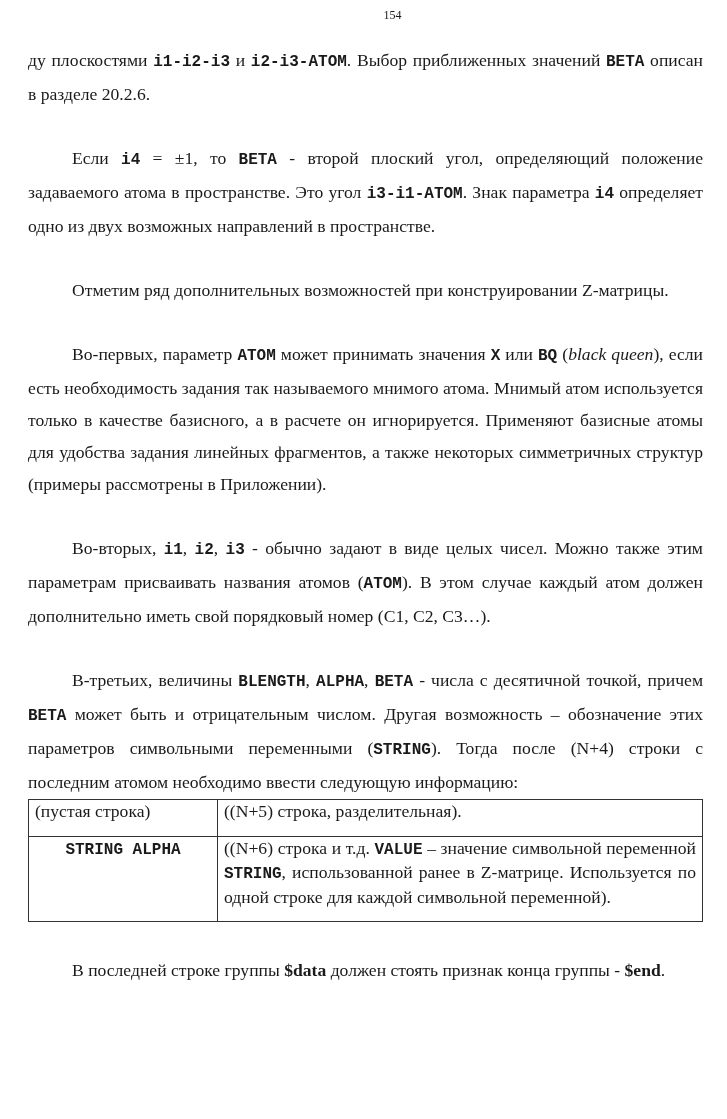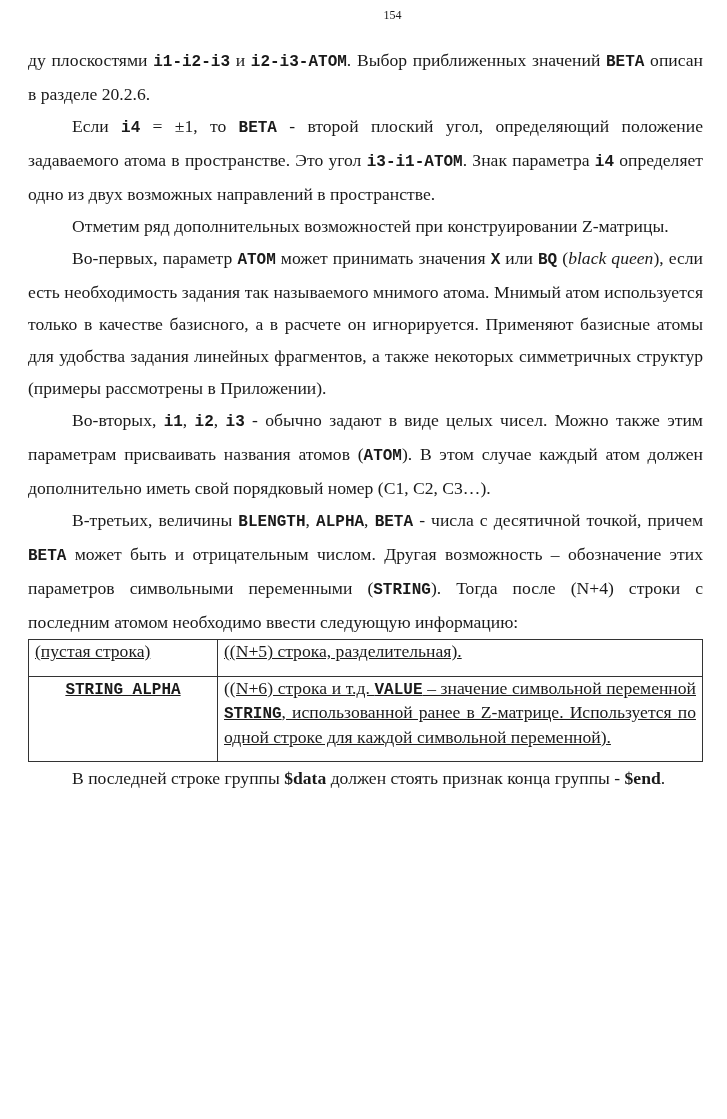--- a/index.html
+++ b/index.html
@@ -2,27 +2,27 @@
 <html><head>
 <meta charset="utf-8">
 <style>
   html, body { margin: 0; padding: 0; background: #ffffff; }
   body { width: 727px; height: 1119px; position: relative; overflow: hidden;
          font-family: "Liberation Serif", serif; color: #1a1a1a; }
   .page-number { position: absolute; top: 8px; left: 0; width: 727px; text-align: center;
                  font-size: 12px; padding-left: 29px; }
   .content { position: absolute; left: 28px; top: 44px; width: 675px; }
   p { margin: 0; font-size: 17.6px; line-height: 32px; text-align: justify; }
-  p.indent { text-indent: 44px; }
+  p.indent { text-indent: 44px; margin-top: 32px; }
   .mono { font-family: "Liberation Mono", monospace; font-weight: bold; font-size: 16px; }
   .boldser { font-weight: bold; }
   .it { font-style: italic; }
   table.info { border-collapse: collapse; width: 675px; margin: 1px 0 0 0; }
   table.info td { border: 1px solid #333; vertical-align: top; font-size: 17.6px;
-                  line-height: 22.6px; padding: 0 6px 13px 6px; text-decoration: underline; }
+                  line-height: 22.6px; padding: 0 6px 13px 6px; }
   table.info td.c1 { width: 176px; }
   table.info td.c2 { text-align: justify; margin-left: 44px; }
   td.c1.center { text-align: center; }
 </style>
 </head>
 <body>
 
 <div class="page-number">154</div>
 
 <div class="content">

